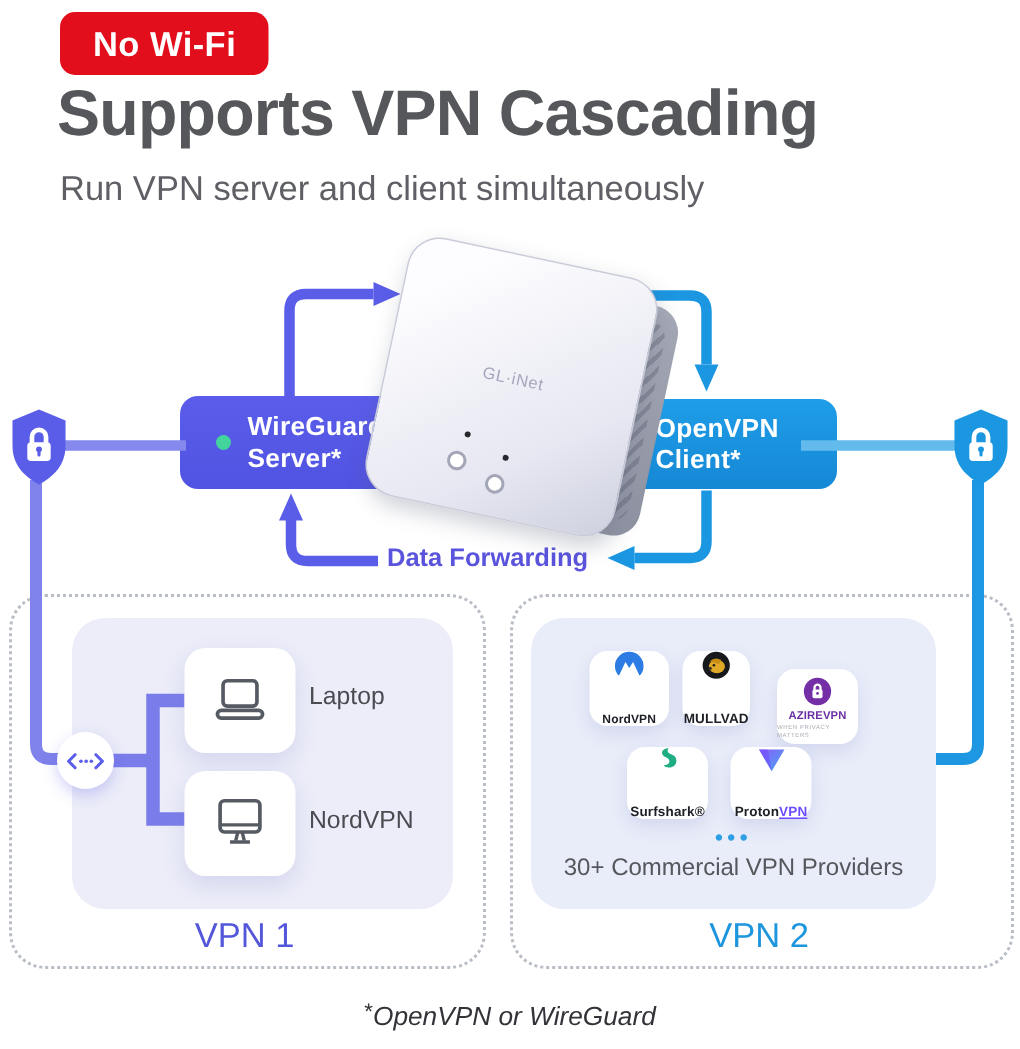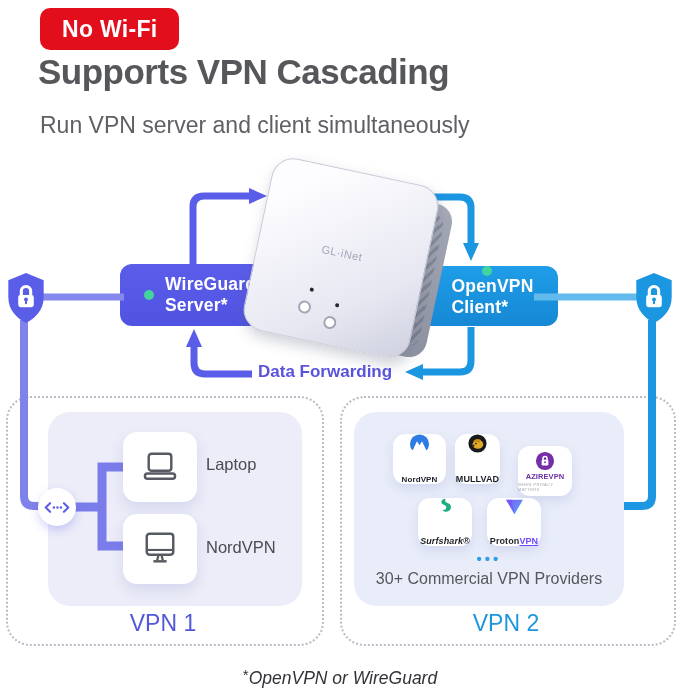--- a/index.html
+++ b/index.html
@@ -6,34 +6,34 @@
   body{
     width:680px;height:699px;position:relative;background:#ffffff;overflow:hidden;
     font-family:"Liberation Sans",sans-serif;
   }
   .abs{position:absolute;}
 
   
   .badge{left:40px;top:8px;height:42px;padding:0 22px;background:#e30e1b;border-radius:10px;
     display:inline-flex;align-items:center;z-index:5;}
   .badge span{color:#fff;font-size:23px;font-weight:bold;letter-spacing:.3px;}
-  .title{left:38px;top:52px;font-size:35px;font-weight:bold;color:#56575b;letter-spacing:-.5px;}
+  .title{left:38px;top:52px;font-size:43px;font-weight:bold;color:#56575b;letter-spacing:-.5px;}
   .subtitle{left:40px;top:112px;font-size:23px;color:#5f6065;}
 
   
   #lines{left:0;top:0;z-index:2;pointer-events:none;}
 
   
   .banner{display:flex;align-items:center;border-radius:12px;z-index:1;}
   .banner .dot{width:10px;height:10px;border-radius:50%;background:#43d39c;flex:0 0 auto;}
   .banner .btxt{color:#fff;font-size:17.5px;font-weight:bold;line-height:21px;margin-left:11px;letter-spacing:.2px;}
   .banner-server{left:120px;top:264px;width:232px;height:62px;padding-left:24px;
     background:linear-gradient(180deg,#5b5dea,#5053e1);}
   .banner-client{left:396px;top:266px;width:142px;height:60px;padding-left:20px;
-    background:linear-gradient(180deg,#1f9de8,#1688d5);flex-direction:column;}
+    background:linear-gradient(180deg,#1f9de8,#1688d5);}
 
   .data-forward{left:258px;top:362px;width:146px;
     color:#5a54dc;font-size:17px;font-weight:bold;z-index:2;}
 
   
   .shield{width:42px;height:52px;z-index:3;}
   .shield-left{left:5px;top:272px;}
   .shield-right{left:633px;top:272px;}
 
   
@@ -80,21 +80,21 @@
     display:flex;flex-direction:column;align-items:center;justify-content:center;gap:21px;}
   .pc-nord{left:393px;top:434px;width:53px;height:50px;}
   .pc-mullvad{left:455px;top:434px;width:45px;height:50px;}
   .pc-azire{left:518px;top:434px;width:54px;height:50px;gap:1px;margin-top:12px;}
   .pc-surf{left:418px;top:498px;width:54px;height:48px;}
   .pc-proton{left:487px;top:498px;width:54px;height:48px;}
   .pname{font-size:8px;font-weight:bold;color:#1d1f26;letter-spacing:.1px;}
   .pname-mullvad{font-size:9px;}
   .pname-azire{font-size:7.5px;color:#6a2fa2;}
   .ptag{font-size:4px;color:#a9aab2;letter-spacing:.4px;}
-  .pname-surf{font-size:9px;font-style:italic;}
+  .pname-surf{font-size:9px;}
   .pname-proton{font-size:9px;}
   .proton-vpn{color:#6d4aff;text-decoration:underline;}
   .more-dots{left:354px;top:550px;width:270px;text-align:center;color:#2f9fe5;
     font-size:15px;font-weight:bold;letter-spacing:3px;z-index:1;}
   .providers-caption{left:354px;top:570px;width:270px;text-align:center;
     font-size:16px;color:#56575c;z-index:1;}
 
   
   .footnote{left:0;top:666px;width:680px;text-align:center;font-style:italic;
     font-size:17.5px;color:#323338;}

